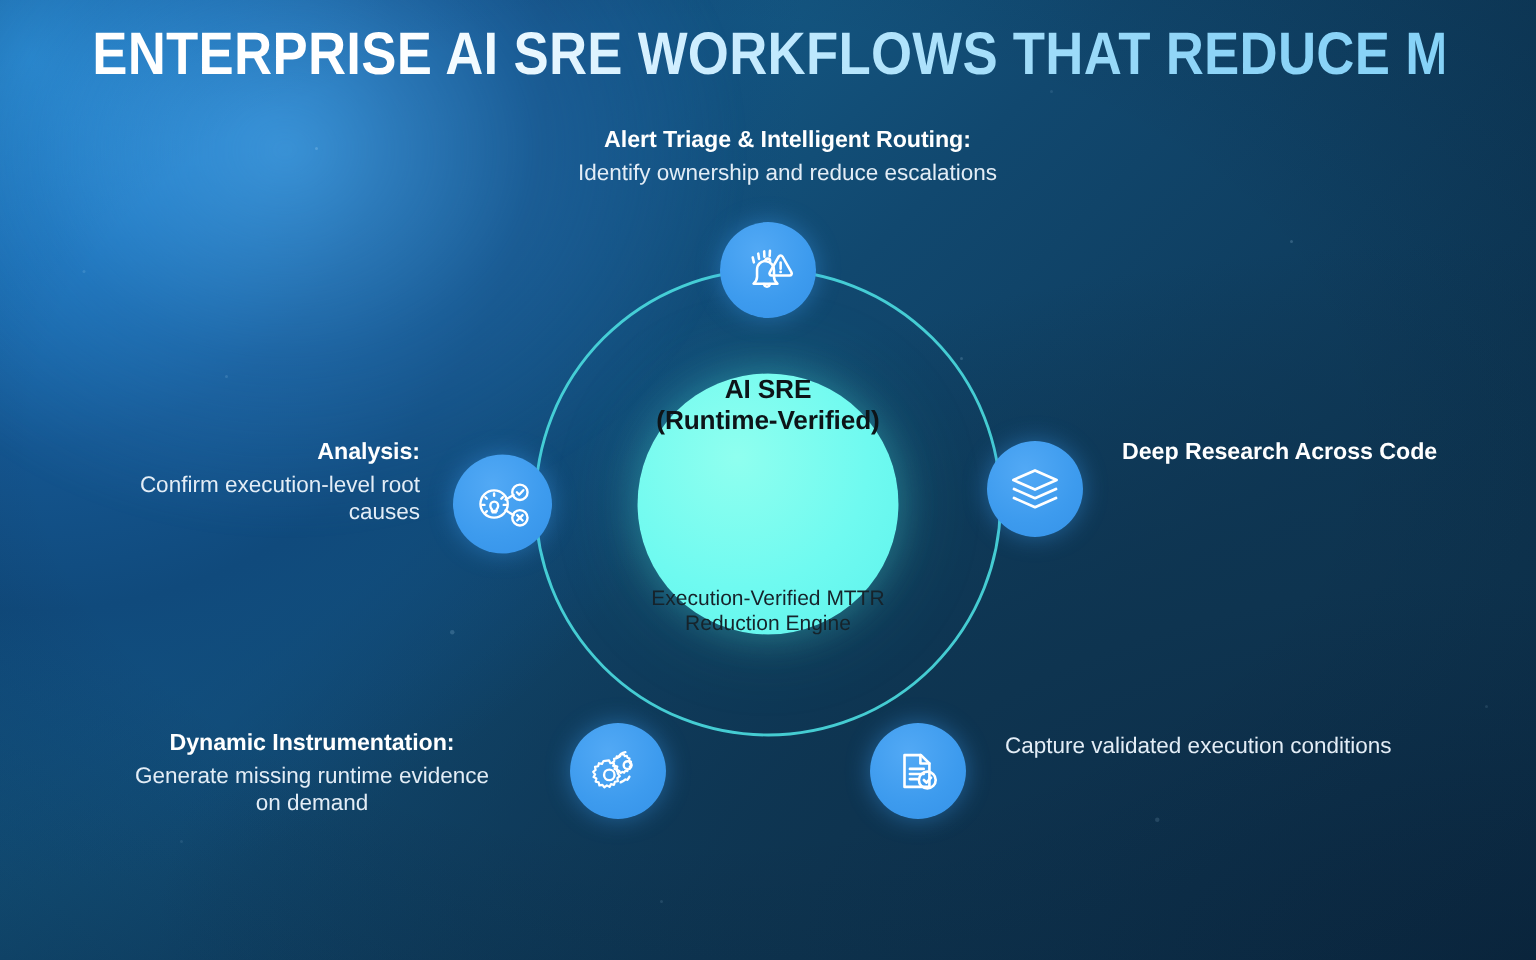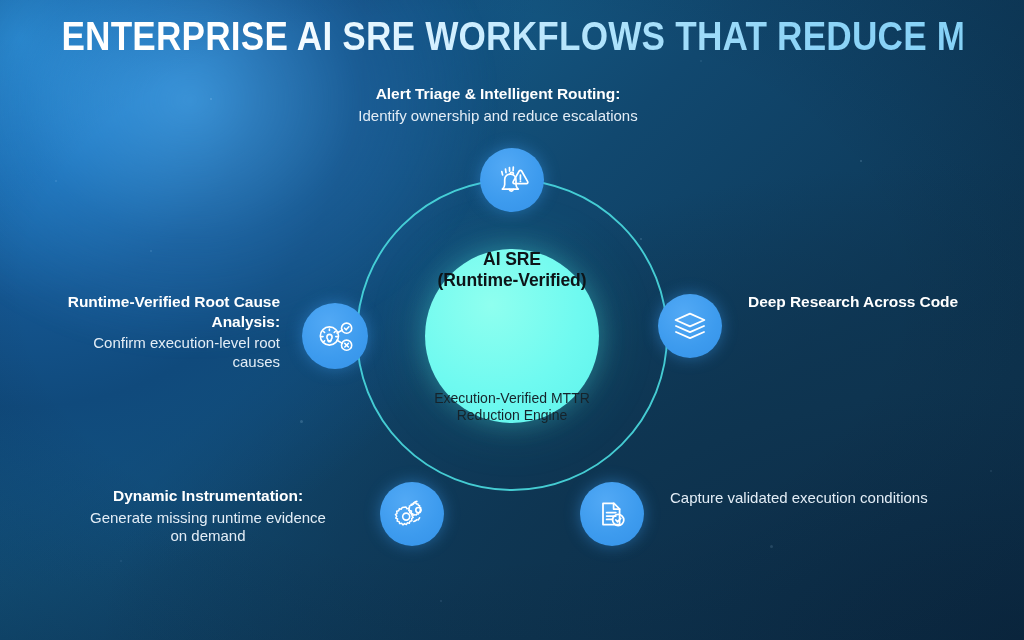--- a/index.html
+++ b/index.html
@@ -147,21 +147,21 @@
         <path d="M14.0 12.6l-.5-3.5"></path>
         <path d="M17.6 11.1l-.15-3.5"></path>
         <path d="M21.1 10.6l.2-3.4"></path>
 
         <path d="M27.2 11.0a1.4 1.4 0 0 1 2.45 0l6.0 10.6a1.4 1.4 0 0 1-1.22 2.1H22.4a1.4 1.4 0 0 1-1.22-2.1z"></path>
         <path d="M28.42 15.0v4.2"></path>
         <circle cx="28.42" cy="21.3" r=".95" fill="#ffffff" stroke="none"></circle>
       </svg>
     </span>
   </div>
-  <div class="label ta-c" style="left:268px;top:84px;width:460px;">
+  <div class="label ta-c" style="left:295px;top:84px;width:460px;">
     <div class="hd">Alert Triage &amp; Intelligent Routing:</div>
     <div class="bd">Identify ownership and reduce escalations</div>
   </div>
 
   <div class="node" style="left:658px;top:294px;">
     <span>
       <svg width="38" height="38" viewBox="0 0 38 38" fill="none" stroke="#ffffff" stroke-width="1.8" stroke-linecap="round" stroke-linejoin="round">
         <path d="M19 6.6 33.4 13 19 19.4 4.6 13z"></path>
         <path d="M5.0 19.0 19 25.1 33.0 19.0"></path>
         <path d="M5.0 25.0 19 31.1 33.0 25.0"></path>
@@ -240,21 +240,20 @@
         <path d="M30.6 13.2l1.5 1.6 2.8-3.0"></path>
 
         <circle cx="32.6" cy="30.2" r="5.1"></circle>
         <path d="M30.8 28.4l3.6 3.6"></path>
         <path d="M34.4 28.4l-3.6 3.6"></path>
       </svg>
     </span>
   </div>
   <div class="label ta-r" style="left:14px;top:292px;width:266px;">
     <div class="hd">
-      <div>Runtime-Verified Root Cause</div>
       <div>Analysis:</div>
     </div>
     <div class="bd">
       <div>Confirm execution-level root</div>
       <div>causes</div>
     </div>
   </div>
 
 </div>
 

